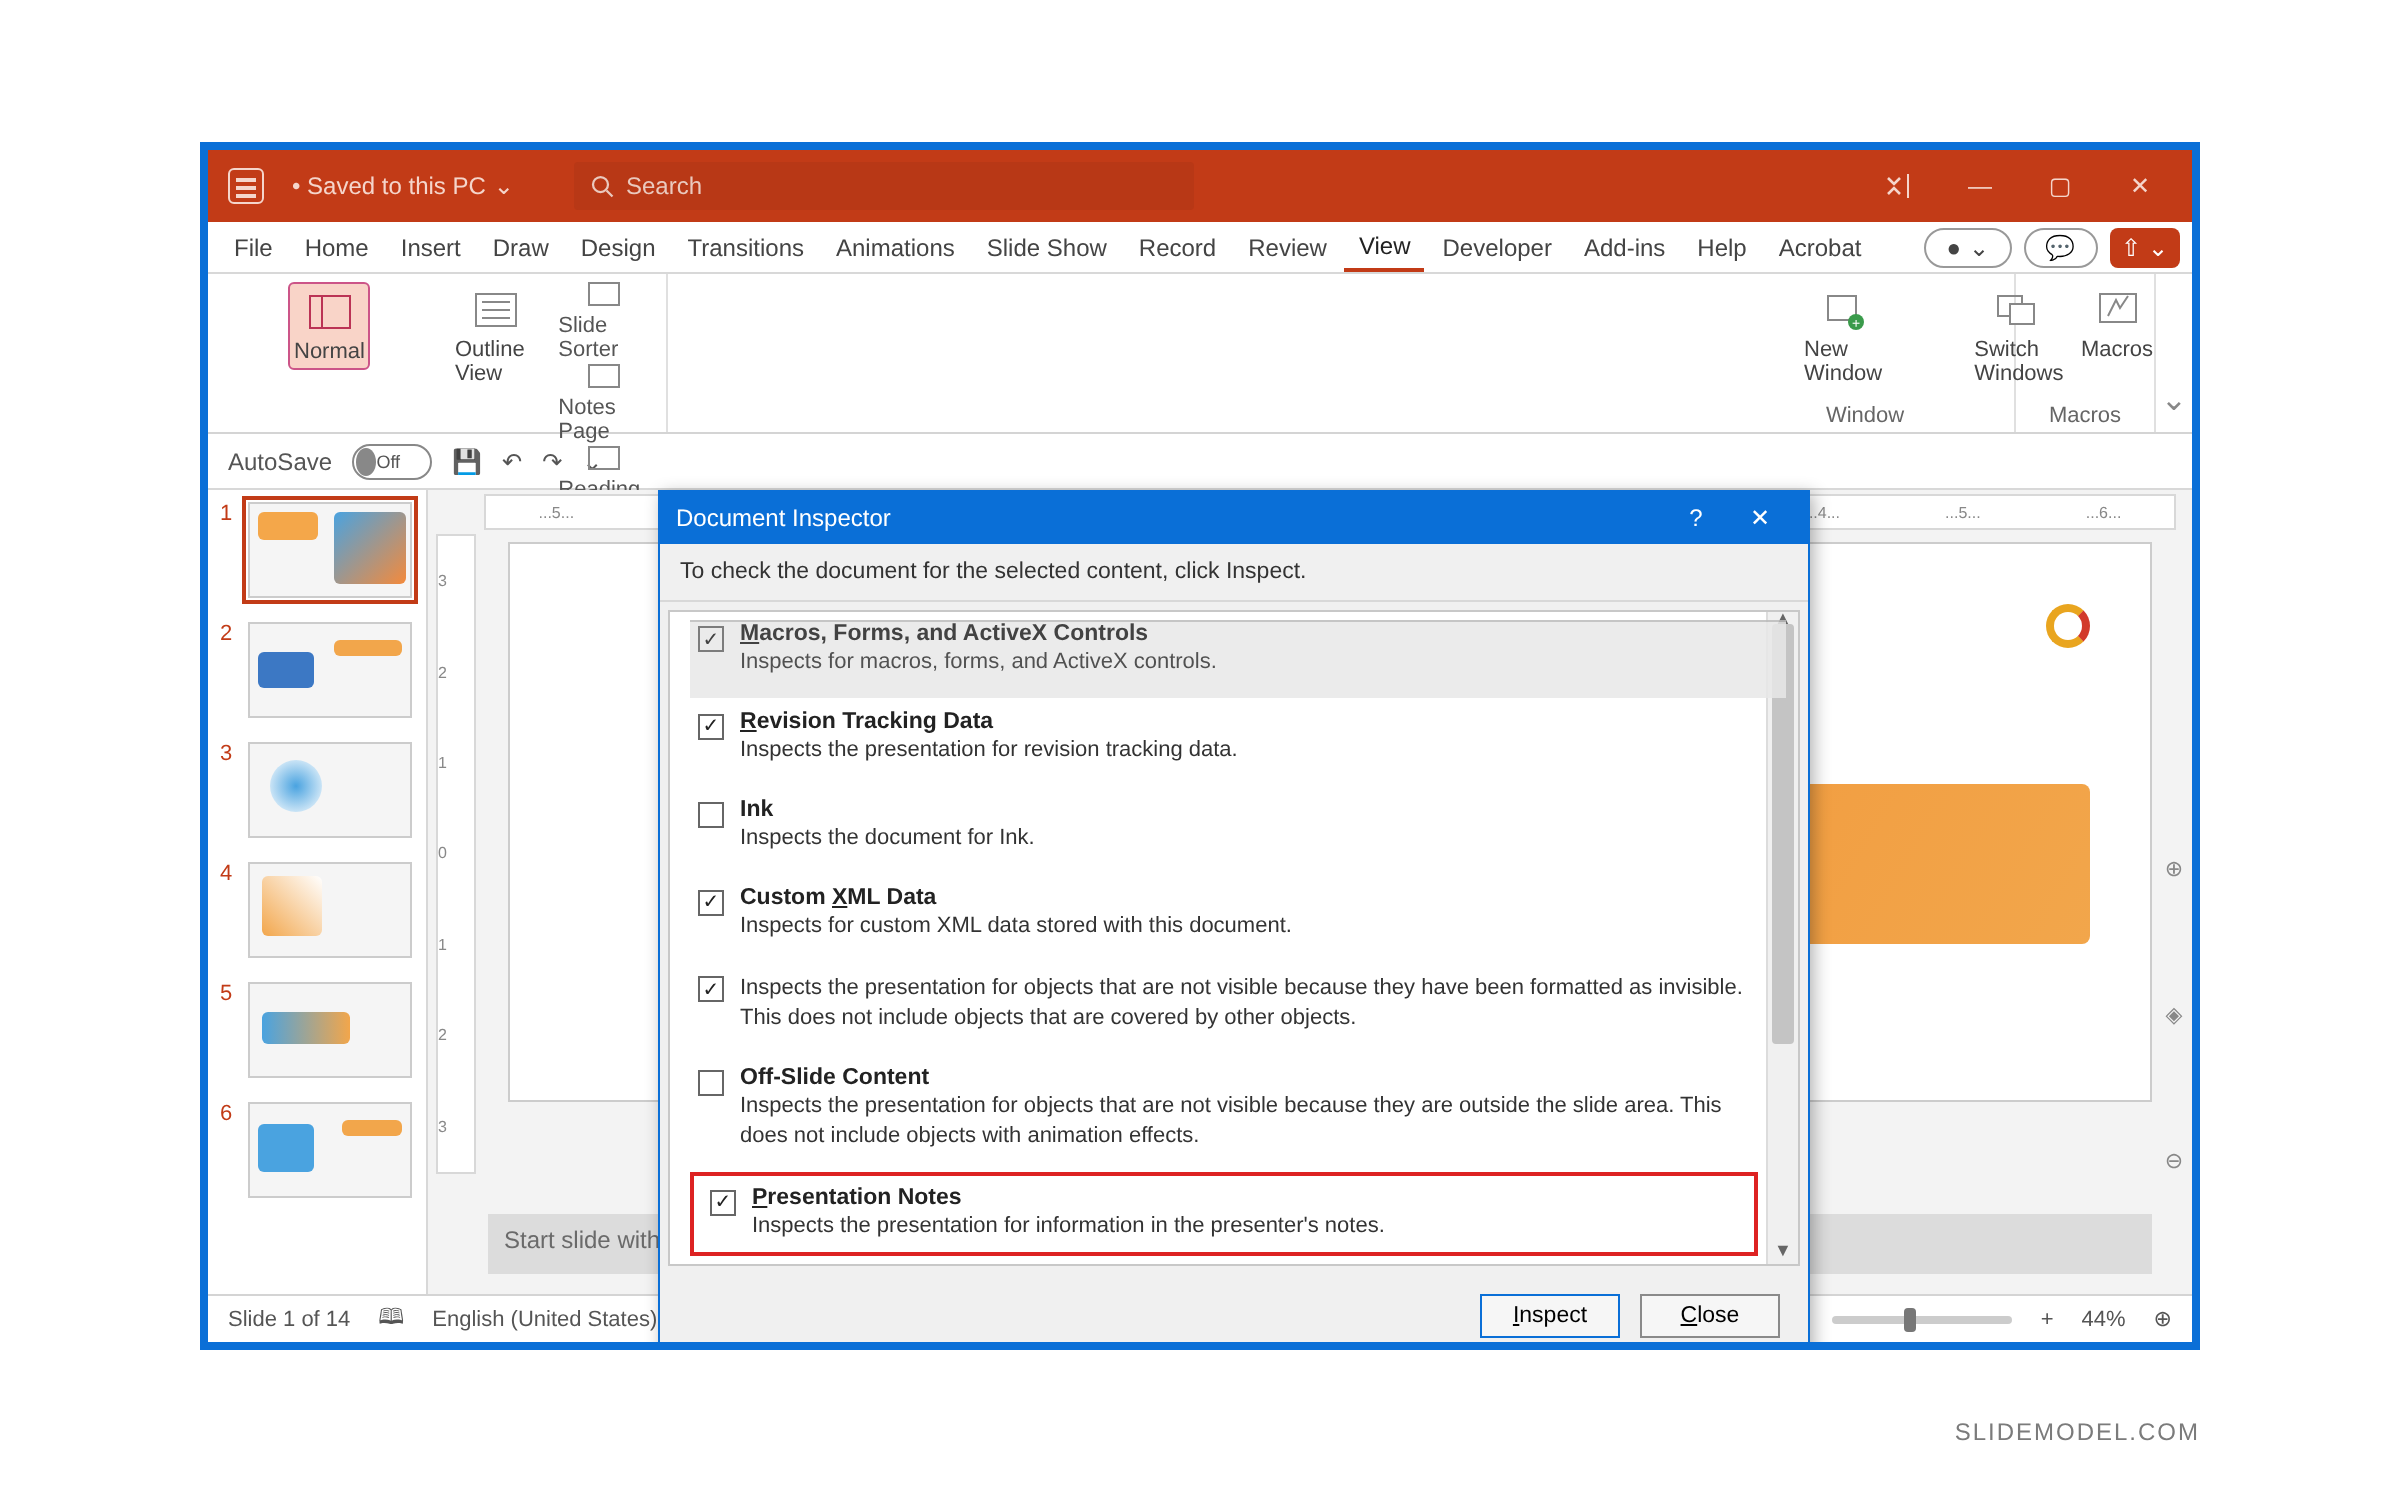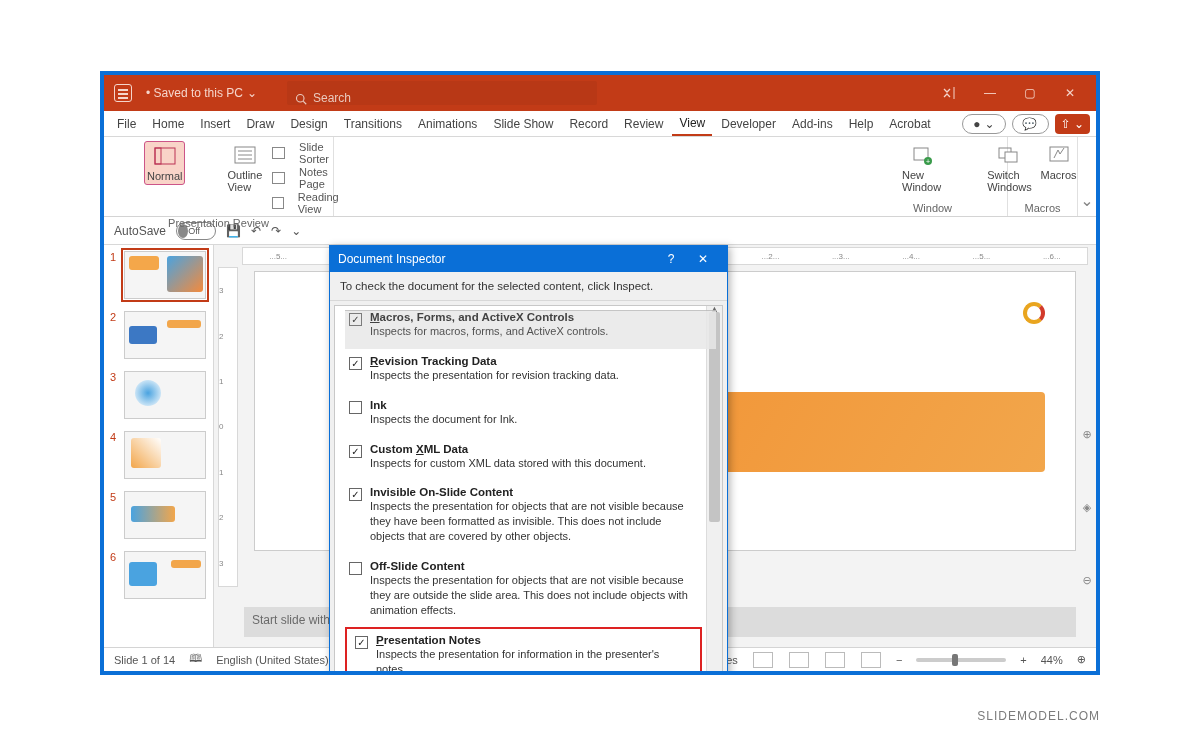--- a/index.html
+++ b/index.html
@@ -7,42 +7,42 @@
 .outer-frame { position: absolute; left: 100px; top: 71px; width: 1000px; height: 604px; border: 4px solid #0a6fd7; background: #fff; overflow: hidden; }
 .watermark { position: absolute; right: 100px; bottom: 20px; font-size: 12px; letter-spacing: 1px; color: #7b7b7b; }
 
 
 .titlebar { height: 36px; background: #c23b17; display: flex; align-items: center; color: #f5d5cb; font-size: 12px; padding: 0 6px; }
 .titlebar .app-icon { width: 18px; height: 18px; border: 1.5px solid #f5d5cb; border-radius: 3px; margin: 0 10px 0 4px; position: relative; }
 .titlebar .app-icon::after { content:""; position:absolute; width:10px; height:2px; background:#f5d5cb; top:8px; left:3px; box-shadow: 0 -4px 0 #f5d5cb, 0 4px 0 #f5d5cb;}
 .titlebar .fname { white-space: nowrap; }
 .titlebar .saved { margin-left: 4px; }
 .titlebar .chev { margin-left: 4px; }
-.searchbox { margin-left: 30px; width: 310px; height: 24px; background: #b83816; border-radius: 2px; display: flex; align-items: flex-end; padding: 0 8px; color: #eac9be; }
+.searchbox { margin-left: 30px; width: 310px; height: 24px; background: #b83816; border-radius: 2px; display: flex; align-items: center; padding: 0 8px; color: #eac9be; }
 .searchbox svg { margin-right: 6px; }
 .titlebar .spacer { flex: 1; }
 .titlebar .winbtn { width: 40px; height: 100%; display:flex; align-items:center; justify-content:center; color:#f5d5cb; }
 
 
 .tabs-row { height: 26px; background: #fff; border-bottom: 1px solid #d8d8d8; display:flex; align-items:center; font-size: 12px; color:#444; padding: 0 6px; gap: 2px;}
 .tabs-row .tab { padding: 4px 7px; cursor:default; }
 .tabs-row .tab.active { border-bottom: 2px solid #c23b17; color:#222; font-weight:500;}
 .tabs-row .rightset { margin-left:auto; display:flex; gap:6px; align-items:center;}
 .tabs-row .pill { border:1px solid #999; border-radius: 12px; padding:1px 10px; display:flex; align-items:center; gap:4px; height:20px;}
 .tabs-row .sharebtn { background:#c23b17; color:#fff; border-radius:4px; padding:3px 6px; display:flex; align-items:center;}
 
 
 .ribbon { height: 80px; background:#fff; border-bottom:1px solid #d4d4d4; display:flex; position:relative;}
 .ribbon-group { border-right:1px solid #e0e0e0; padding:4px 8px 2px; display:flex; flex-direction:column; justify-content:space-between; font-size:11px; color:#555;}
 .rg-body { display:flex; gap:6px; align-items:flex-start; flex:1;}
 .rg-label { text-align:center; font-size:11px; color:#666; margin-top:2px;}
 .big-btn { display:flex; flex-direction:column; align-items:center; gap:2px; padding:2px 4px; font-size:11px; color:#444;margin-left:32px;}
 .big-btn .ico { width:24px; height:24px; display:flex; align-items:center; justify-content:center; color:#555;}
 .small-list { display:flex; flex-direction:column; gap:1px; font-size:11px;}
-.small-list .item { display:flex; align-items:center; gap:14px; color:#555;}
+.small-list .item { display:flex; align-items:center; gap:4px; color:#555;flex-direction:column;}
 .small-list .ico { width:16px; height:12px; border:1px solid #888; display:inline-block;}
 .normal-highlight { background:#f9d4c8; border:1px solid #c58; border-radius:3px; padding:2px;}
 
 
 .quickbar { height:28px; border-bottom:1px solid #d8d8d8; background:#fff; display:flex; align-items:center; gap:10px; padding:0 10px; font-size:12px; color:#555;}
 .toggle { width:40px; height:18px; border:1px solid #888; border-radius:9px; display:flex; align-items:center; padding:1px;}
 .toggle .knob { width:14px; height:14px; border-radius:50%; background:#888;}
 .toggle .off { margin-left:auto; font-size:9px; padding-right:14px;}
 
 
@@ -56,21 +56,21 @@
 .editor { flex:1; background:#f3f3f3; position:relative; overflow:hidden;}
 .ruler-v { position:absolute; left:4px; top:22px; width:20px; bottom:60px; background:#fff; border:1px solid #d8d8d8; font-size:8px; color:#888; display:flex; flex-direction:column; justify-content:space-around;}
 .ruler-h { position:absolute; top:2px; left:28px; right:8px; height:18px; background:#fff; border:1px solid #d8d8d8; font-size:8px; color:#888; display:flex; justify-content:space-around; align-items:center;}
 .slide-canvas { position:absolute; left:40px; top:26px; right:20px; height:280px; background:#fff; border:1px solid #ccc;}
 .slide-canvas .shape1 { position:absolute; right:30px; top:30px; width:22px; height:22px; border:4px solid #e9a51f; border-right-color:#d23a2b; border-radius:50%;}
 .slide-canvas .shape2 { position:absolute; left:80px; top:120px; right:30px; height:80px; background:linear-gradient(120deg,#f28a2a,#f2a64b); border-radius:4px;}
 .notes-area { position:absolute; bottom:10px; left:30px; right:20px; height:30px; background:#dcdcdc; font-size:12px; color:#6a6a6a; padding:6px 8px;}
 .scroll-icons { position:absolute; right:2px; top:28px; bottom:60px; width:14px; display:flex; flex-direction:column; justify-content:flex-end; align-items:center; gap:60px; color:#888; font-size:11px;}
 
 
-.dialog { position:absolute; left:225px; top:0px; width:399px; background:#f0f0f0; border:1px solid #0a6fd7; box-shadow:2px 2px 8px rgba(0,0,0,.3); z-index:50; font-size:12px;}
+.dialog { position:absolute; left:225px; top:0px; width:576px; background:#f0f0f0; border:1px solid #0a6fd7; box-shadow:2px 2px 8px rgba(0,0,0,.3); z-index:50; font-size:12px;}
 .dialog-title { background:#0a6fd7; color:#fff; height:26px; display:flex; align-items:center; padding:0 8px;}
 .dialog-title .dt-label { flex:1; font-size:12px;}
 .dialog-title .dt-btn { width:32px; text-align:center; height:100%; display:flex; align-items:center; justify-content:center;}
 .dialog-instr { padding:8px 10px; color:#333; border-bottom:1px solid #d8d8d8; font-size:11.5px;}
 .dialog-body { position:relative; padding:4px 6px 4px 10px; max-height:380px; overflow:hidden; border:1px solid #c8c8c8; margin:4px; background:#fff;}
 .dialog-body .scrollbar { position:absolute; right:0; top:0; bottom:0; width:16px; background:#f0f0f0; border-left:1px solid #dcdcdc;}
 .dialog-body .scrollbar .thumb-sb { position:absolute; left:2px; right:2px; top:6px; height:210px; background:#c4c4c4; border-radius:2px;}
 .dialog-body .scrollbar .arrow-up { position:absolute; top:-2px; left:0; right:0; height:14px; text-align:center; font-size:9px; color:#666;}
 .dialog-body .scrollbar .arrow-dn { position:absolute; bottom:-2px; left:0; right:0; height:14px; text-align:center; font-size:9px; color:#666;}
 .insp-item { display:flex; gap:8px; padding:6px 18px 10px 4px;}
@@ -366,21 +366,20 @@
           <div class="chkbox">✓</div>
           <div class="insp-text">
             <div class="t-title">Custom <span class="ul">X</span>ML Data</div>
             <div class="t-desc">Inspects for custom XML data stored with this document.</div>
           </div>
         </div>
 
         <div class="insp-item">
           <div class="chkbox">✓</div>
           <div class="insp-text">
-            <div class="t-title"><span>Invisible On-Slide Content</span></div>
             <div class="t-desc">Inspects the presentation for objects that are not visible because they have been formatted as invisible. This does not include objects that are covered by other objects.</div>
           </div>
         </div>
 
         <div class="insp-item">
           <div class="chkbox"></div>
           <div class="insp-text">
             <div class="t-title"><span>Off-Slide Content</span></div>
             <div class="t-desc">Inspects the presentation for objects that are not visible because they are outside the slide area.  This does not include objects with animation effects.</div>
           </div>

